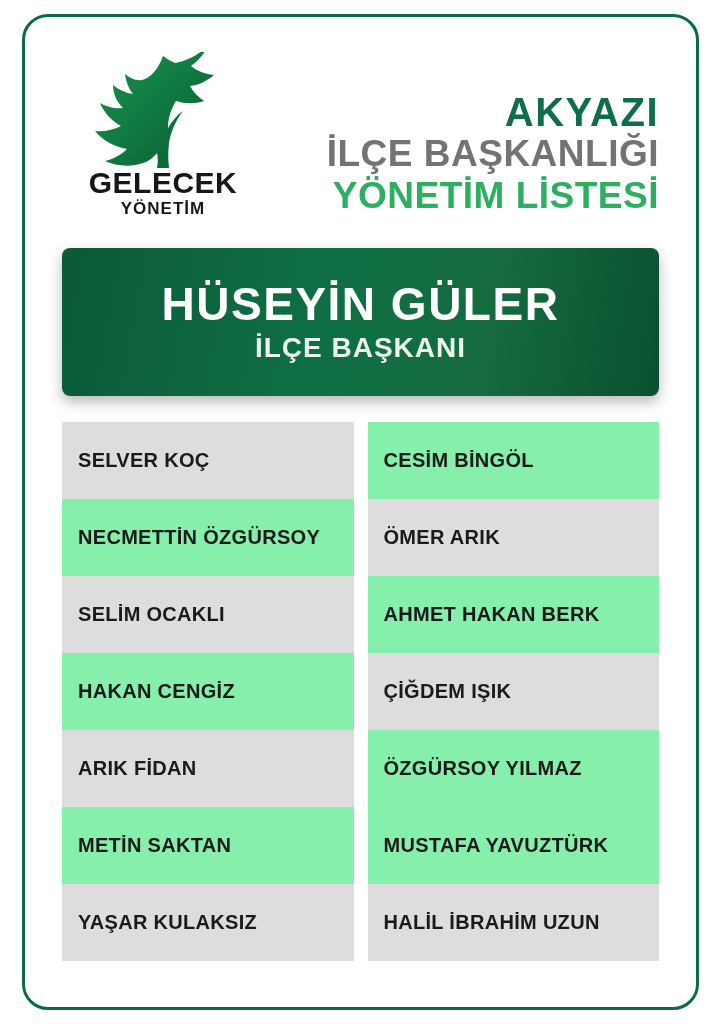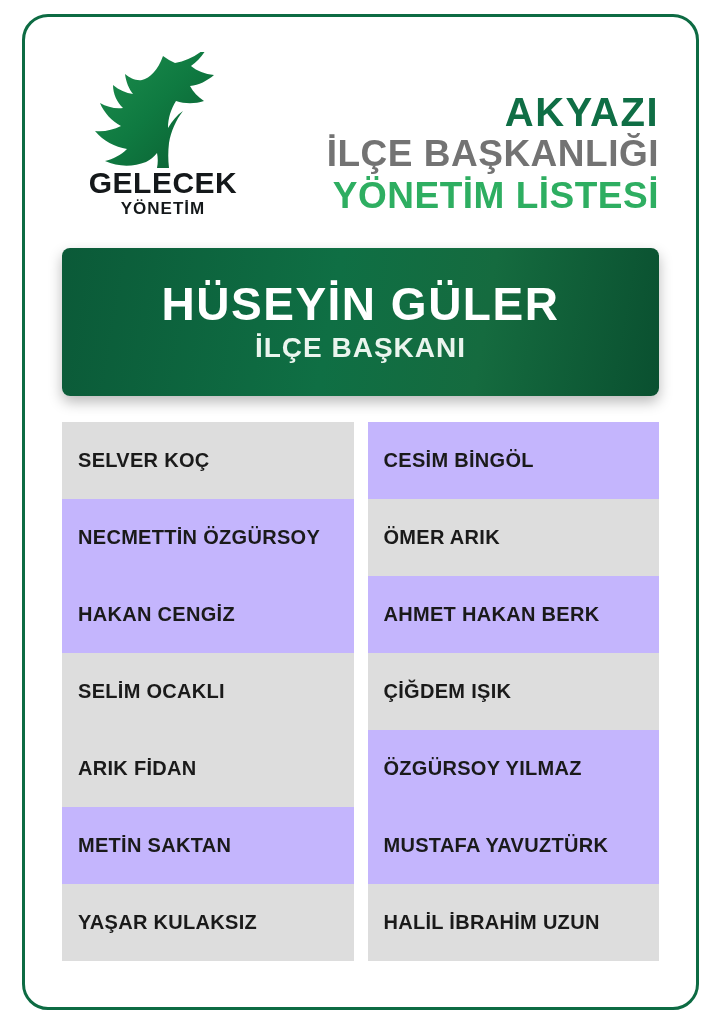--- a/index.html
+++ b/index.html
@@ -138,21 +138,21 @@
   }
   .member {
     height: 77px;
     display: flex;
     align-items: center;
     padding-left: 16px;
     font-size: 20px;
     font-weight: bold;
     color: #1a1a1a;
     letter-spacing: 0.3px;
-    background: #c4b5fd;
+    background: #86efac;
   }
   .member.shaded {
     background: #dddddd;
   }
 </style>
 </head>
 <body>
 
 <div class="poster">
   <div class="frame"></div>
@@ -188,22 +188,22 @@
 
     <div class="banner">
       <div class="banner-name">HÜSEYİN GÜLER</div>
       <div class="banner-role">İLÇE BAŞKANI</div>
     </div>
 
     <div class="members">
       <div class="col">
         <div class="member shaded">SELVER KOÇ</div>
         <div class="member">NECMETTİN ÖZGÜRSOY</div>
+        <div class="member shaded">SELİM OCAKLI</div>
         <div class="member">HAKAN CENGİZ</div>
-        <div class="member shaded">SELİM OCAKLI</div>
         <div class="member shaded">ARIK FİDAN</div>
         <div class="member">METİN SAKTAN</div>
         <div class="member shaded">YAŞAR KULAKSIZ</div>
       </div>
       <div class="col">
         <div class="member">CESİM BİNGÖL</div>
         <div class="member shaded">ÖMER ARIK</div>
         <div class="member">AHMET HAKAN BERK</div>
         <div class="member shaded">ÇİĞDEM IŞIK</div>
         <div class="member">ÖZGÜRSOY YILMAZ</div>

